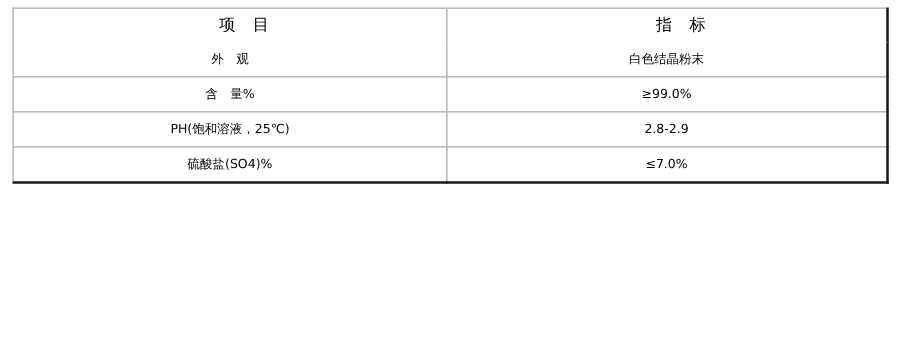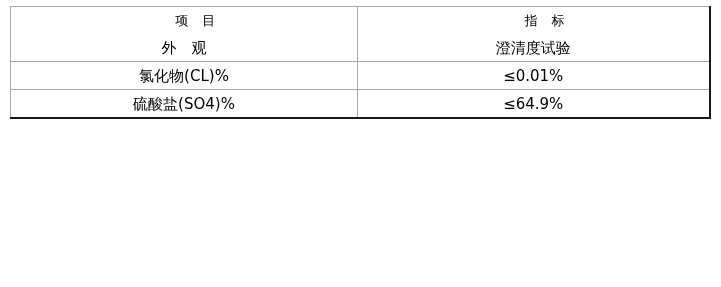--- a/index.html
+++ b/index.html
@@ -41,21 +41,21 @@
   table.spec-table col.col-spec  { width: 352px; }
 
   table.spec-table th,
   table.spec-table td {
     height: 27px;
     padding: 0 4px;
     margin: 0;
     text-align: center;
     vertical-align: middle;
     font-weight: normal;
-    font-size: 15px;
+    font-size: 10px;
     line-height: 16px;
     color: #000000;
     border-right: 1px solid #a8a8a8;
     border-bottom: 1px solid #a8a8a8;
     white-space: nowrap;
     overflow: hidden;
   }
 
   table.spec-table th:last-child,
   table.spec-table td:last-child {
@@ -86,25 +86,29 @@
     <thead>
       <tr>
         <th>项　目</th>
         <th>指　标</th>
       </tr>
     </thead>
     <tbody id="spec-table-body">
 
     <tr>
           <td>外　观</td>
-          <td>澄清度试验</td>
+          <td>白色结晶粉末</td>
         </tr>
         <tr>
-          <td>氯化物(CL)%</td>
-          <td>≤0.01%</td>
+          <td>含　量%</td>
+          <td>≥99.0%</td>
+        </tr>
+        <tr>
+          <td>PH(饱和溶液，25℃)</td>
+          <td>2.8-2.9</td>
         </tr>
         <tr>
           <td>硫酸盐(SO4)%</td>
-          <td>≤64.9%</td>
+          <td>≤7.0%</td>
         </tr>
       </tbody>
   </table>
 </div>
 
 </body></html>

